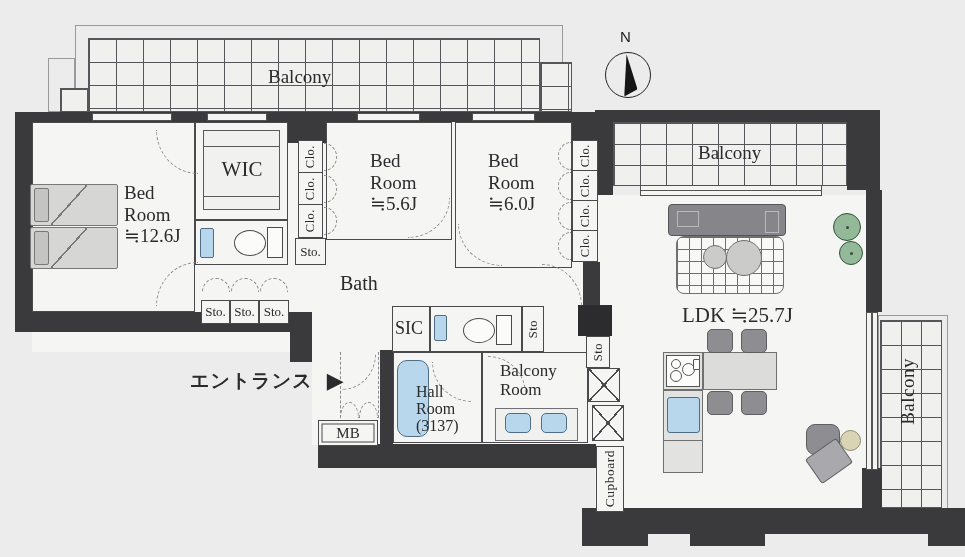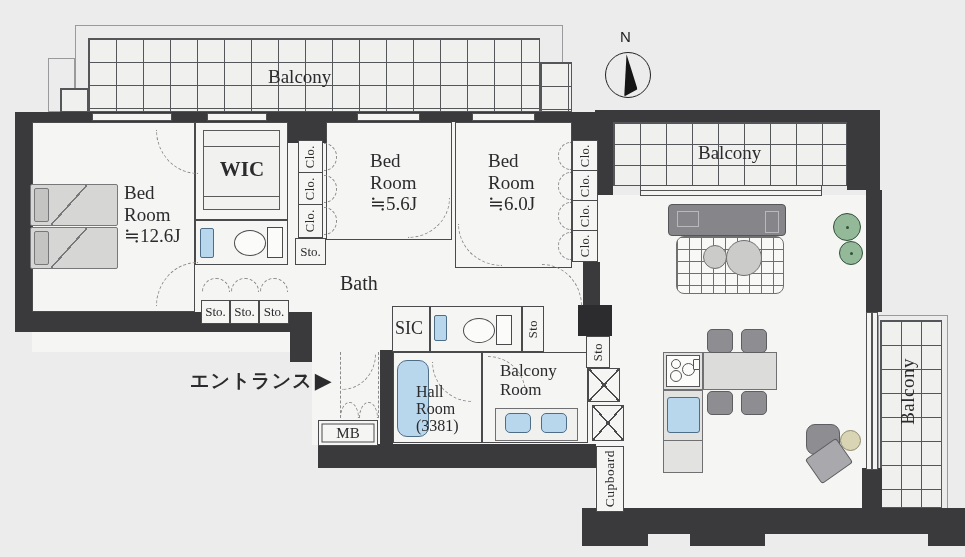--- a/index.html
+++ b/index.html
@@ -10,21 +10,21 @@
   .wall{background:var(--wall,#3a3a3c);}
   .wall-dark{background:var(--wall-dark,#2c2c2e);}
   .room{background:var(--floor,#f5f5f4);border:1.5px solid var(--line,#4a4a4c);}
   .cell{background:var(--floor,#f5f5f4);border:1.2px solid var(--line,#4a4a4c);display:flex;align-items:center;justify-content:center;}
   .balcony{background-color:#f0f0ef;border:1px solid #55565a;
     background-image:linear-gradient(to right,#55565a 1px,transparent 1px),linear-gradient(to bottom,#55565a 1px,transparent 1px);}
   .b-outline{border:1px solid #9a9a9c;background:transparent;}
   .winh{background:#f4f4f3;border:1px solid #505052;background-image:linear-gradient(to bottom,transparent 42%,#555 42%,#555 58%,transparent 58%);}
   .winv{background:#f4f4f3;border:1px solid #505052;background-image:linear-gradient(to right,transparent 42%,#555 42%,#555 58%,transparent 58%);}
   .lbl{line-height:1.14;font-size:19px;white-space:nowrap;}
-  .lbl-c{text-align:center;font-weight:bold;}
+  .lbl-c{text-align:center;}
   .vlabel{writing-mode:vertical-rl;transform:rotate(180deg);font-size:12.5px;letter-spacing:.5px;line-height:1;}
   .arc{border:1.3px dashed #8b8b8d;background:transparent;}
   .arcup{border:1.3px dashed #8b8b8d;border-bottom:none;border-radius:50% 50% 0 0/100% 100% 0 0;background:transparent;}
   .arcright{border:1.3px dashed #8b8b8d;border-left:none;border-radius:0 100% 100% 0/0 50% 50% 0;background:transparent;}
   .arcleft{border:1.3px dashed #8b8b8d;border-right:none;border-radius:100% 0 0 100%/50% 0 0 50%;background:transparent;}
   .dlv{border-left:1.3px dashed #8b8b8d;background:transparent;}
   .xbox{background:var(--floor,#f5f5f4);border:1.4px solid #4a4a4c;
     background-image:linear-gradient(to top right,transparent calc(50% - .8px),#4a4a4c calc(50% - .8px),#4a4a4c calc(50% + .8px),transparent calc(50% + .8px)),
                      linear-gradient(to bottom right,transparent calc(50% - .8px),#4a4a4c calc(50% - .8px),#4a4a4c calc(50% + .8px),transparent calc(50% + .8px));}
   .bed{background:var(--furniture,#d6d6d5);border:1px solid #78787a;border-radius:2px;}
@@ -266,25 +266,28 @@
     <div>Bed</div>
     <div>Room</div>
     <div>≒6.0J</div>
   </div>
   <div class="abs lbl lbl-c" style="left:200px;top:158px;width:84px;font-size:21px;">WIC</div>
   <div class="abs lbl" style="left:340px;top:272px;font-size:20px;">Bath</div>
   <div class="abs lbl" style="left:395px;top:318px;font-size:18px;">SIC</div>
   <div class="abs lbl" style="left:416px;top:384px;font-size:16px;line-height:1.06;">
     <div>Hall</div>
     <div>Room</div>
-    <div>(3381)</div>
+    <div>(3137)</div>
   </div>
   <div class="abs lbl" style="left:500px;top:362px;font-size:17px;line-height:1.1;">
     <div>Balcony</div>
     <div>Room</div>
   </div>
-
-  <div class="abs" style="left:190px;top:368px;display:flex;align-items:center;gap:2px;">
+  <div class="abs lbl" style="left:682px;top:304px;font-size:21px;">
+    <span>LDK</span>&nbsp;<span>≒25.7J</span>
+  </div>
+
+  <div class="abs" style="left:190px;top:368px;display:flex;align-items:center;gap:14px;">
     <span class="ent">エントランス</span>
     <span style="font-size:22px;font-family:'DejaVu Sans',sans-serif;line-height:1;">▶</span>
   </div>
 
 </div>
 
 </body></html>

